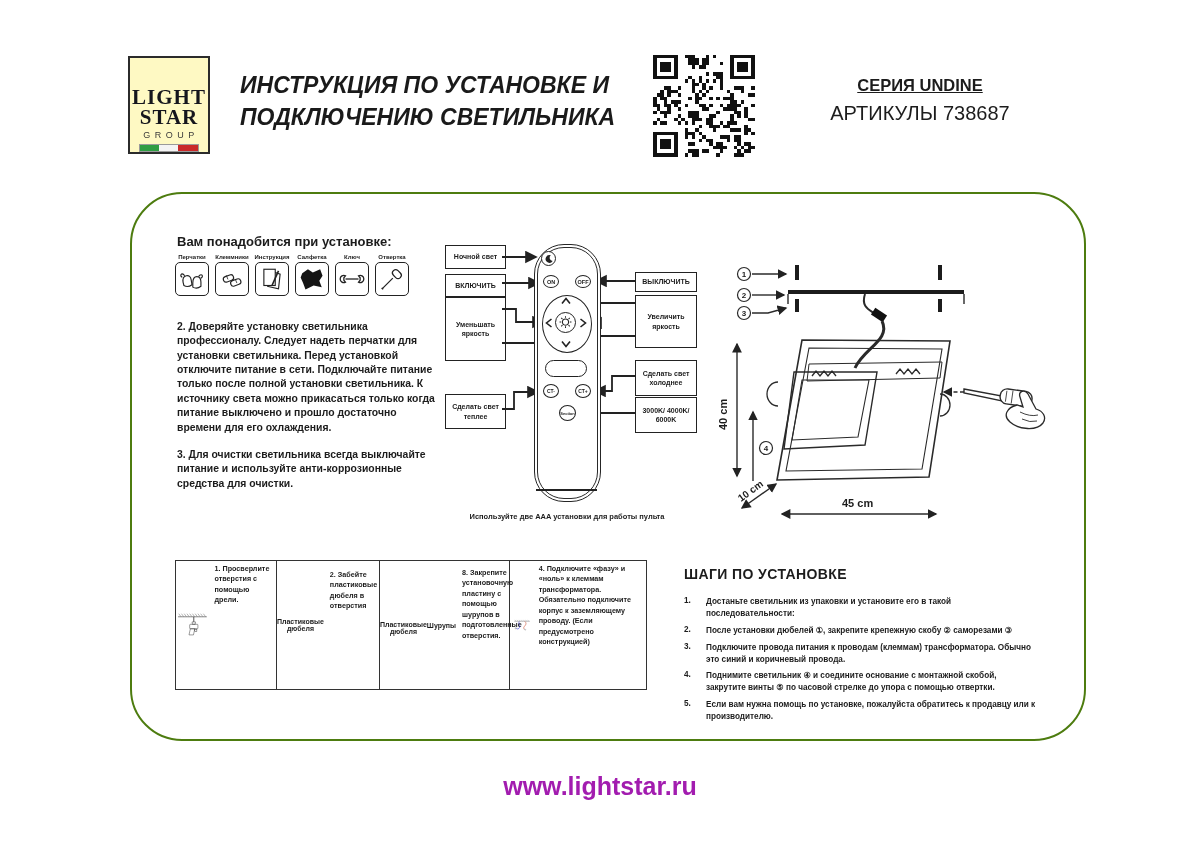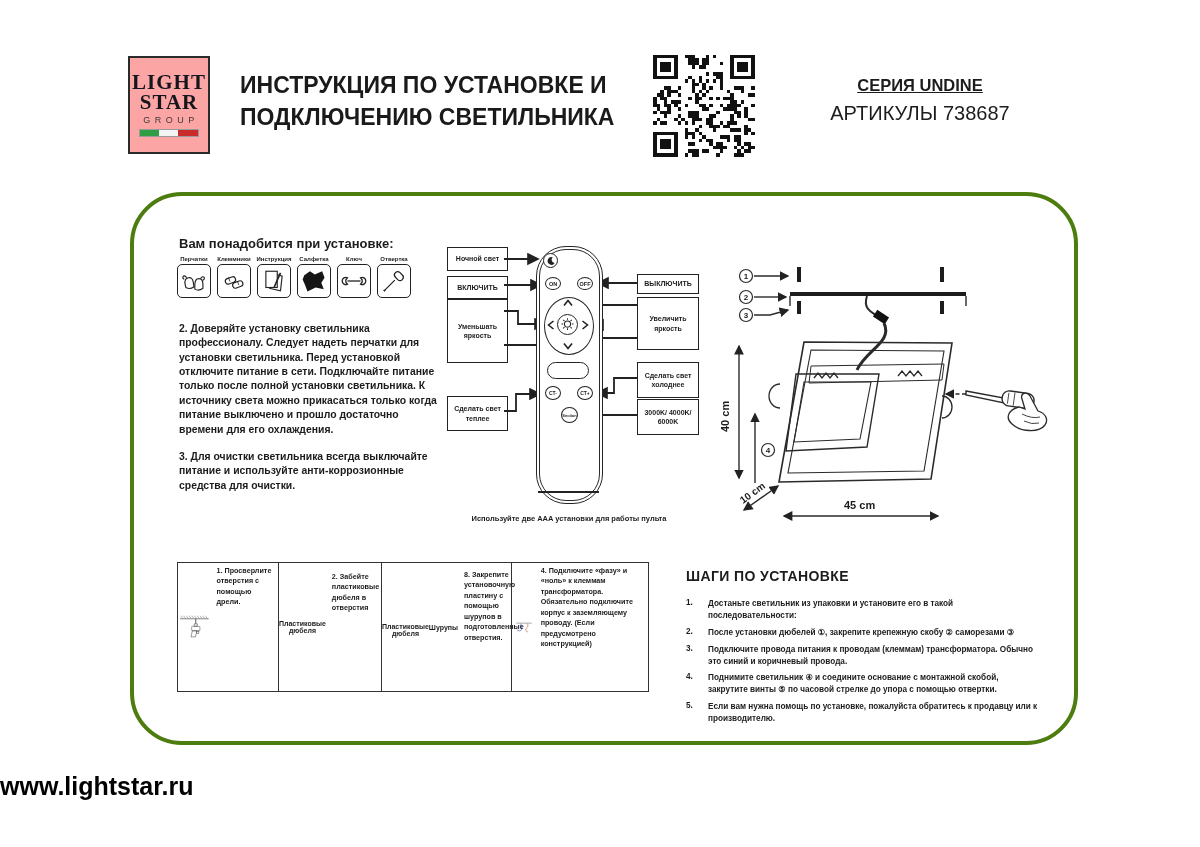--- a/index.html
+++ b/index.html
@@ -2,32 +2,32 @@
 <html><head>
 <meta charset="utf-8">
 <style>
   html,body{margin:0;padding:0;background:#fff;}
   #page{position:relative;width:1200px;height:847px;background:#fff;overflow:hidden;
         font-family:"Liberation Sans",sans-serif;color:#1c1c1c;}
   .abs{position:absolute;}
 
   
   .logo-box{left:128px;top:56px;width:78px;height:94px;border:2px solid #2b2b2b;
-            display:flex;flex-direction:column;align-items:center;justify-content:center;background:#fca5a5;}
+            display:flex;flex-direction:column;align-items:center;justify-content:flex-end;background:#fef9c3;}
   .logo-word{font-family:"Liberation Serif",serif;font-weight:bold;font-size:21px;line-height:.92;letter-spacing:1px;color:#15161d;}
   .logo-group{font-size:9px;letter-spacing:4.5px;margin:3px 0 4px 4px;color:#3a3a3a;}
   .logo-flag{width:58px;height:6px;border:1px solid #9a9a9a;
              background:linear-gradient(to right,#2f9e44 0 33%,#f4f4f4 33% 66%,#c92a2a 66%);}
-  .doc-title{left:240px;top:69px;width:430px;font-size:23px;font-weight:bold;line-height:1.4;color:#1a1a1a;}
+  .doc-title{left:240px;top:69px;width:430px;font-size:23px;font-weight:bold;line-height:1.4;color:#1a1a1a;font-style:italic;}
   .qr{left:653px;top:52px;width:102px;height:107px;}
   .series{left:800px;top:76px;width:240px;text-align:center;font-size:16.5px;font-weight:bold;text-decoration:underline;}
   .article{left:793px;top:102px;width:254px;text-align:center;font-size:20px;font-weight:normal;}
 
   
-  .panel{left:130px;top:192px;width:940px;height:545px;border:4px solid #4d7c0f;border-radius:52px;background:#fff;}
+  .panel{left:130px;top:192px;width:940px;height:545px;border:2px solid #4d7c0f;border-radius:52px;background:#fff;padding-left:12px;}
 
   
   .tools-heading{left:45px;top:40px;font-size:13px;font-weight:bold;}
   .tools-row{left:43px;top:60px;display:flex;gap:6px;}
   .tool{display:flex;flex-direction:column;align-items:center;width:34px;}
   .tool-label{font-size:6px;font-weight:bold;margin-bottom:2px;white-space:nowrap;}
   .tool-box{width:32px;height:32px;border:1.6px solid #222;border-radius:5px;display:flex;align-items:center;justify-content:center;background:#fff;}
 
   
   .warnings{left:45px;top:126px;width:262px;font-size:10.4px;font-weight:bold;line-height:1.38;}
@@ -50,21 +50,21 @@
   .cellcap{font-size:7.2px;font-weight:bold;line-height:1.45;padding:3px 6px 0 6px;align-self:stretch;}
   .celllabel{font-size:7px;font-weight:bold;text-align:center;}
 
   
   .steps-heading{left:552px;top:372px;font-size:14px;font-weight:bold;letter-spacing:.4px;}
   .steps-list{left:552px;top:402px;width:352px;}
   .step{display:flex;margin-bottom:5px;}
   .step-num{width:22px;flex:0 0 22px;font-size:8.2px;font-weight:bold;}
   .step-text{font-size:8.2px;font-weight:bold;line-height:1.45;}
 
-  .footer{left:0;top:772px;width:1200px;text-align:left;font-size:25px;font-weight:bold;color:#000000;}
+  .footer{left:0;top:772px;width:1200px;text-align:center;font-size:25px;font-weight:bold;color:#a21caf;}
   svg{display:block;}
 </style>
 </head>
 <body>
 
 <div id="page">
 
   <div class="abs logo-box">
     <div class="logo-word">LIGHT</div>
     <div class="logo-word">STAR</div>

